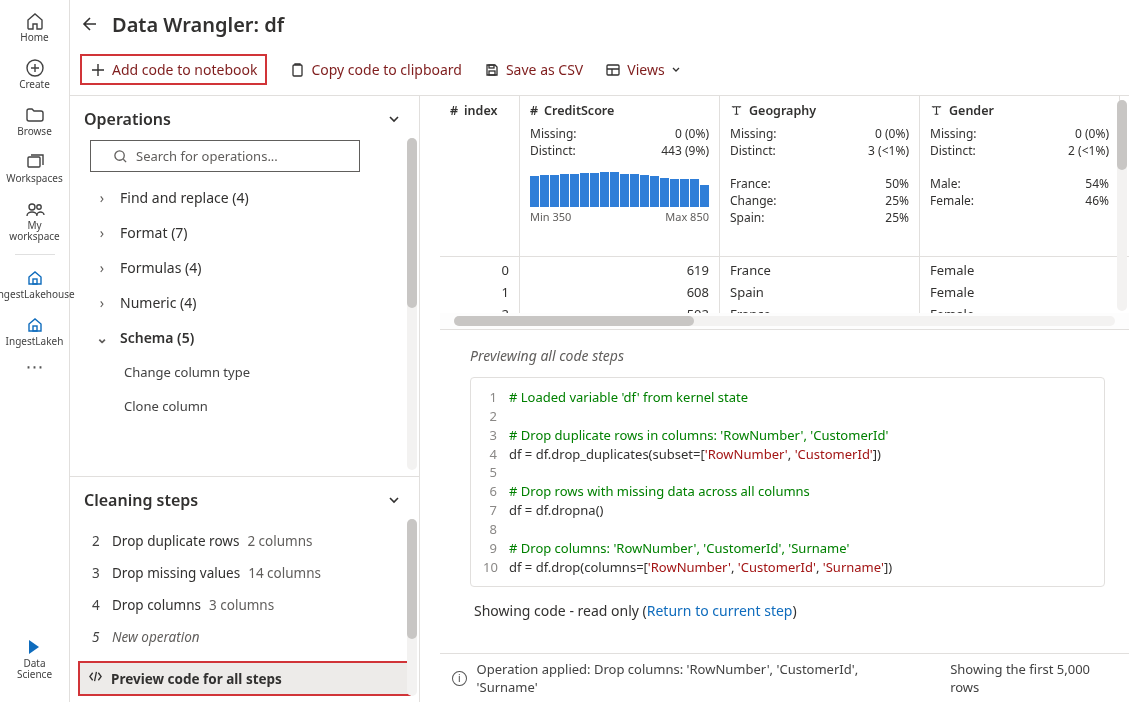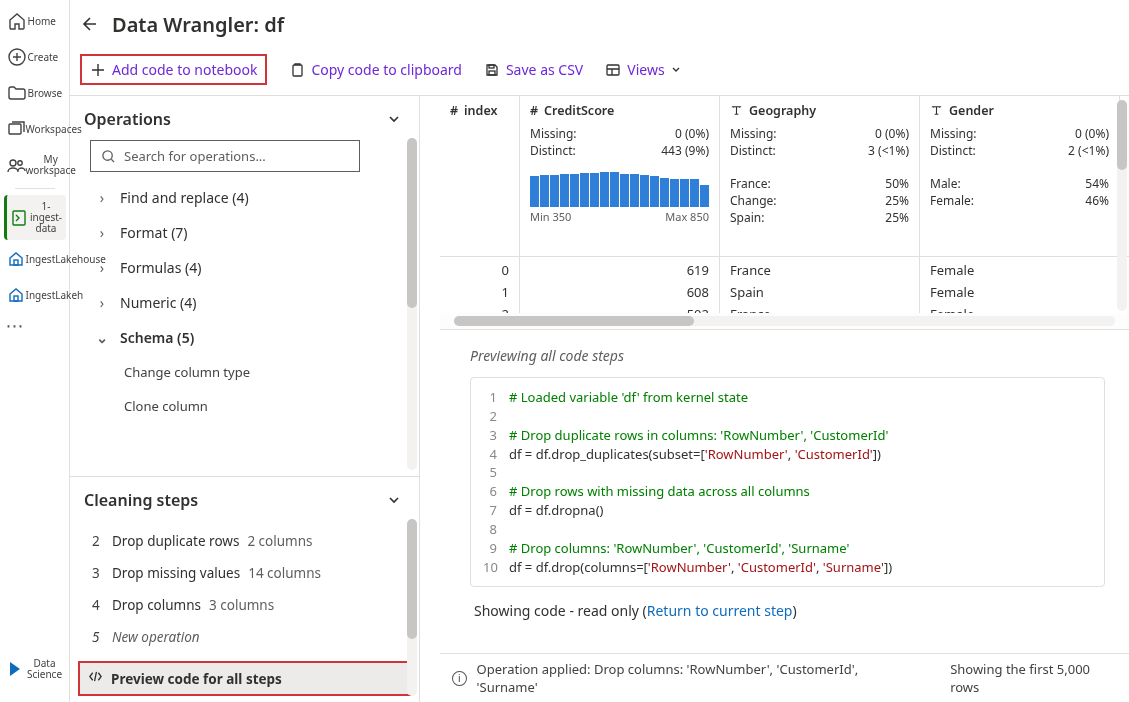--- a/index.html
+++ b/index.html
@@ -1,43 +1,43 @@
 <!DOCTYPE html>
 <html><head>
 <meta charset="utf-8">
 <style>
   * { box-sizing: border-box; margin: 0; padding: 0; font-family: "Segoe UI", system-ui, sans-serif; }
   html, body { width: 1129px; height: 702px; background: #fff; overflow: hidden; color: #323130; font-size: 13px; }
   .root { display: flex; width: 100%; height: 100%; }
 
   
   .sidebar { width: 70px; border-right: 1px solid #e1dfdd; display: flex; flex-direction: column; align-items: center; padding-top: 4px; gap: 2px; }
-  .side-item { display: flex; flex-direction: row; align-items: center; width: 62px; padding: 6px 2px; font-size: 10px; color: #424242; text-align: center; line-height: 1.1; border-radius: 4px; cursor: pointer; }
+  .side-item { display: flex; flex-direction: column; align-items: center; width: 62px; padding: 6px 2px; font-size: 10px; color: #424242; text-align: center; line-height: 1.1; border-radius: 4px; cursor: pointer; }
   .side-item.dots { font-size: 18px; padding: 2px; color: #555; }
   .side-item .ic { width: 22px; height: 22px; display: flex; align-items: center; justify-content: center; }
   .side-item.active { background: #f3f2f1; }
   .side-item.bottom { margin-top: auto; margin-bottom: 16px; }
   .side-sep { height: 1px; background: #e0e0e0; width: 40px; margin: 4px 0; }
 
   
   .main { flex: 1; display: flex; flex-direction: column; }
   .header { display: flex; align-items: center; gap: 10px; padding: 10px 4px 10px 4px; }
   .back-btn { width: 28px; height: 28px; display: flex; align-items: center; justify-content: center; cursor: pointer; }
   .title { font-size: 20px; font-weight: 600; }
   .toolbar { display: flex; align-items: center; gap: 22px; padding: 6px 10px 10px 10px; }
-  .toolbar-btn { display: flex; align-items: center; gap: 6px; font-size: 14px; cursor: pointer; color: #6d28d9; }
+  .toolbar-btn { display: flex; align-items: center; gap: 6px; font-size: 14px; cursor: pointer; color: #7f1d1d; }
   .hl-red { border: 2px solid #d13438; padding: 4px 8px; }
 
   .workarea { flex: 1; display: flex; border-top: 1px solid #e1dfdd; min-height: 0; gap: 20px; }
 
   
   .left { width: 350px; display: flex; flex-direction: column; border-right: 1px solid #e1dfdd; }
   .panel-hdr { display: flex; justify-content: space-between; align-items: center; padding: 12px 18px 8px 14px; font-weight: 600; font-size: 16px; }
   .search-wrap { padding: 2px 20px 8px 20px; }
-  .search { display: flex; align-items: center; gap: 8px; border: 1px solid #605e5c; padding: 6px 10px; font-size: 13px; color: #605e5c; width: 270px; }
+  .search { display: flex; align-items: center; gap: 8px; border: 1px solid #605e5c; padding: 6px 22px; font-size: 13px; color: #605e5c; width: 270px; }
   .op-list { padding: 0 10px 4px 22px; }
   .op-row { display: flex; align-items: center; gap: 12px; padding: 8px 4px; font-size: 14px; cursor: pointer; }
   .op-row.sub { padding-left: 32px; color: #424242; font-size: 13px; }
   .op-row .ch { width: 12px; text-align: center; color: #605e5c; }
 
   .scroll-track { position: absolute; right: 2px; width: 10px; background: #f3f2f1; border-radius: 5px; }
   .scroll-thumb { position: absolute; right: 2px; width: 10px; background: #c8c6c4; border-radius: 5px; }
 
   .left-top { position: relative; flex: 1; overflow: hidden; border-bottom: 1px solid #e1dfdd; }
   .left-bottom { position: relative; }
@@ -140,29 +140,20 @@
       <span class="ic">
           <svg width="20" height="20" viewBox="0 0 20 20" fill="none" stroke="#424242" stroke-width="1.4">
             <circle cx="7" cy="8" r="3"></circle>
             <circle cx="14" cy="8" r="2.2"></circle>
             <path d="M2 17c0-3 3-4 5-4s5 1 5 4M12 16c0-2 2-3 3.5-3s3.5 1 3.5 3"></path>
           </svg>
         </span>
       <span>My workspace</span>
     </div>
     <div class="side-sep"></div>
-    <div class="side-item active" style="border-left:3px solid #107c10;">
-      <span class="ic">
-          <svg width="20" height="20" viewBox="0 0 20 20" fill="none" stroke="#107c10" stroke-width="1.4">
-            <rect x="4" y="3" width="12" height="14" rx="1"></rect>
-            <path d="M7 7l3 3-3 3"></path>
-          </svg>
-        </span>
-      <span>1-ingest-data</span>
-    </div>
     <div class="side-item">
       <span class="ic">
           <svg width="20" height="20" viewBox="0 0 20 20" fill="none" stroke="#0f6cbd" stroke-width="1.4">
             <path d="M4 9l6-5 6 5v7H4z"></path>
             <rect x="8" y="11" width="4" height="5"></rect>
           </svg>
         </span>
       <span>IngestLakehouse</span>
     </div>
     <div class="side-item">

